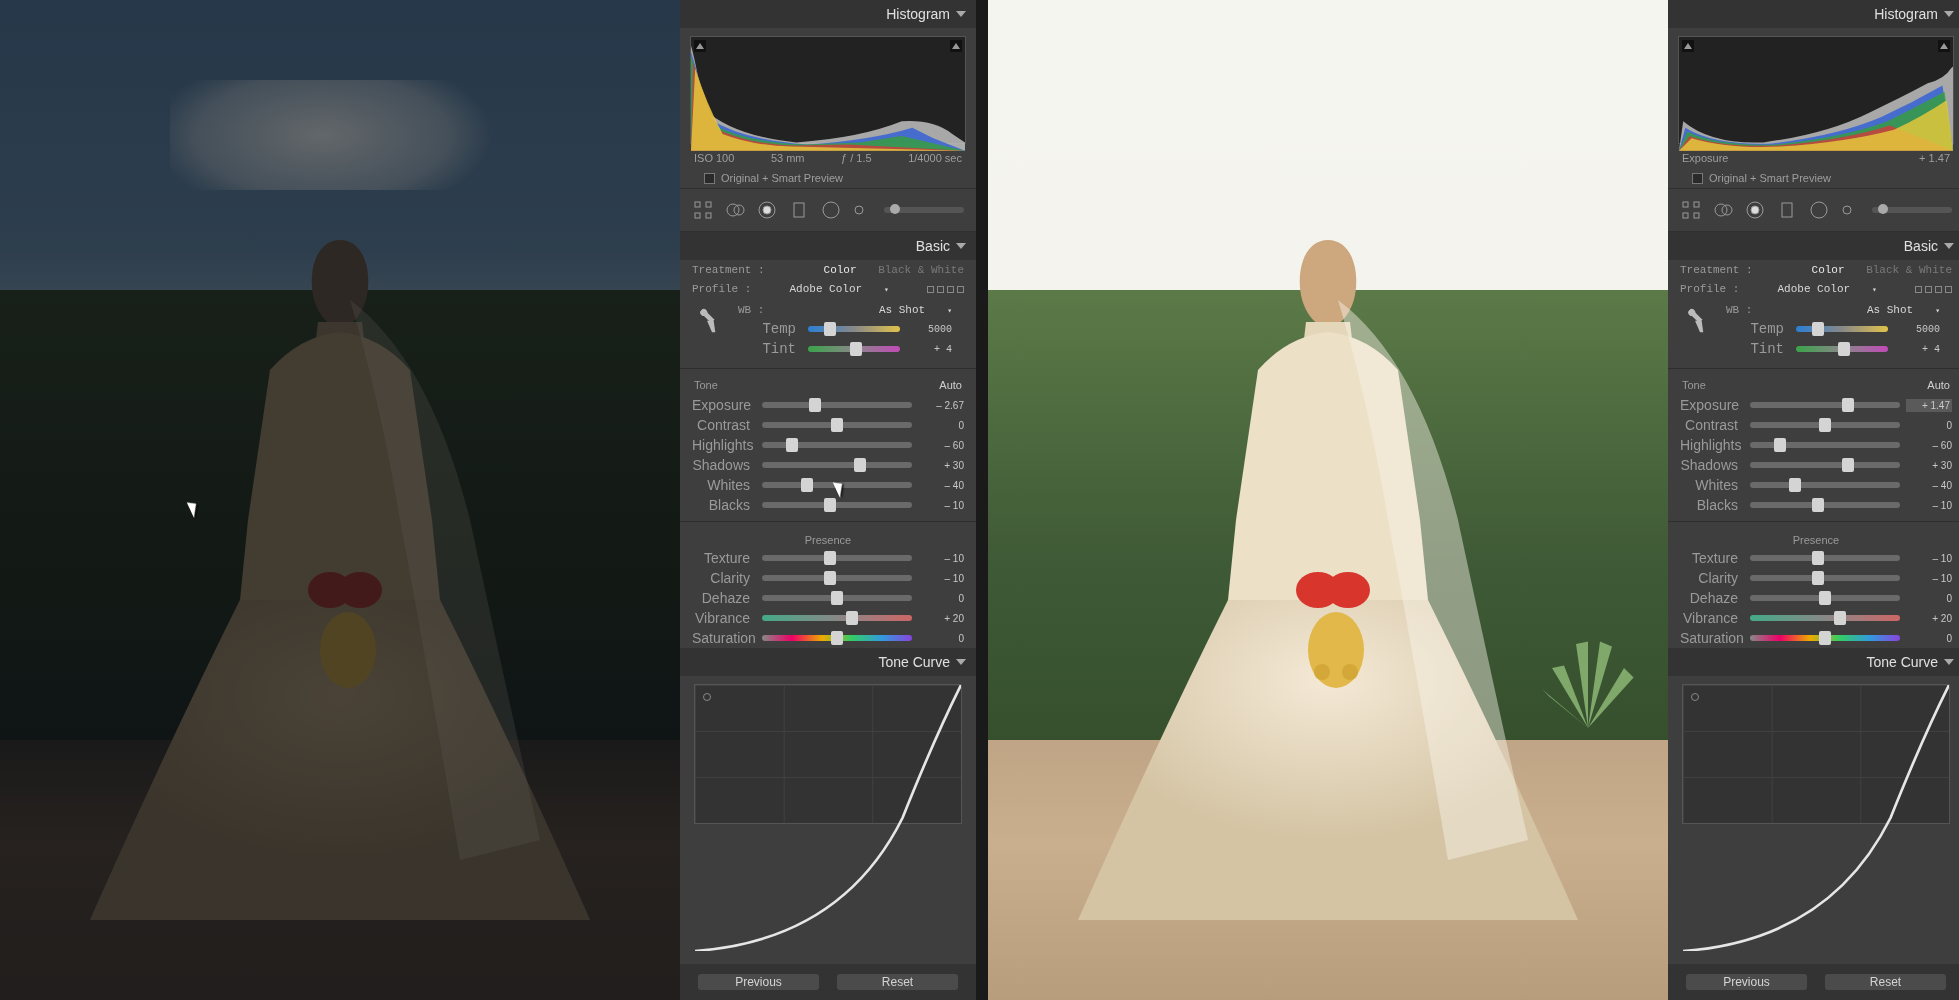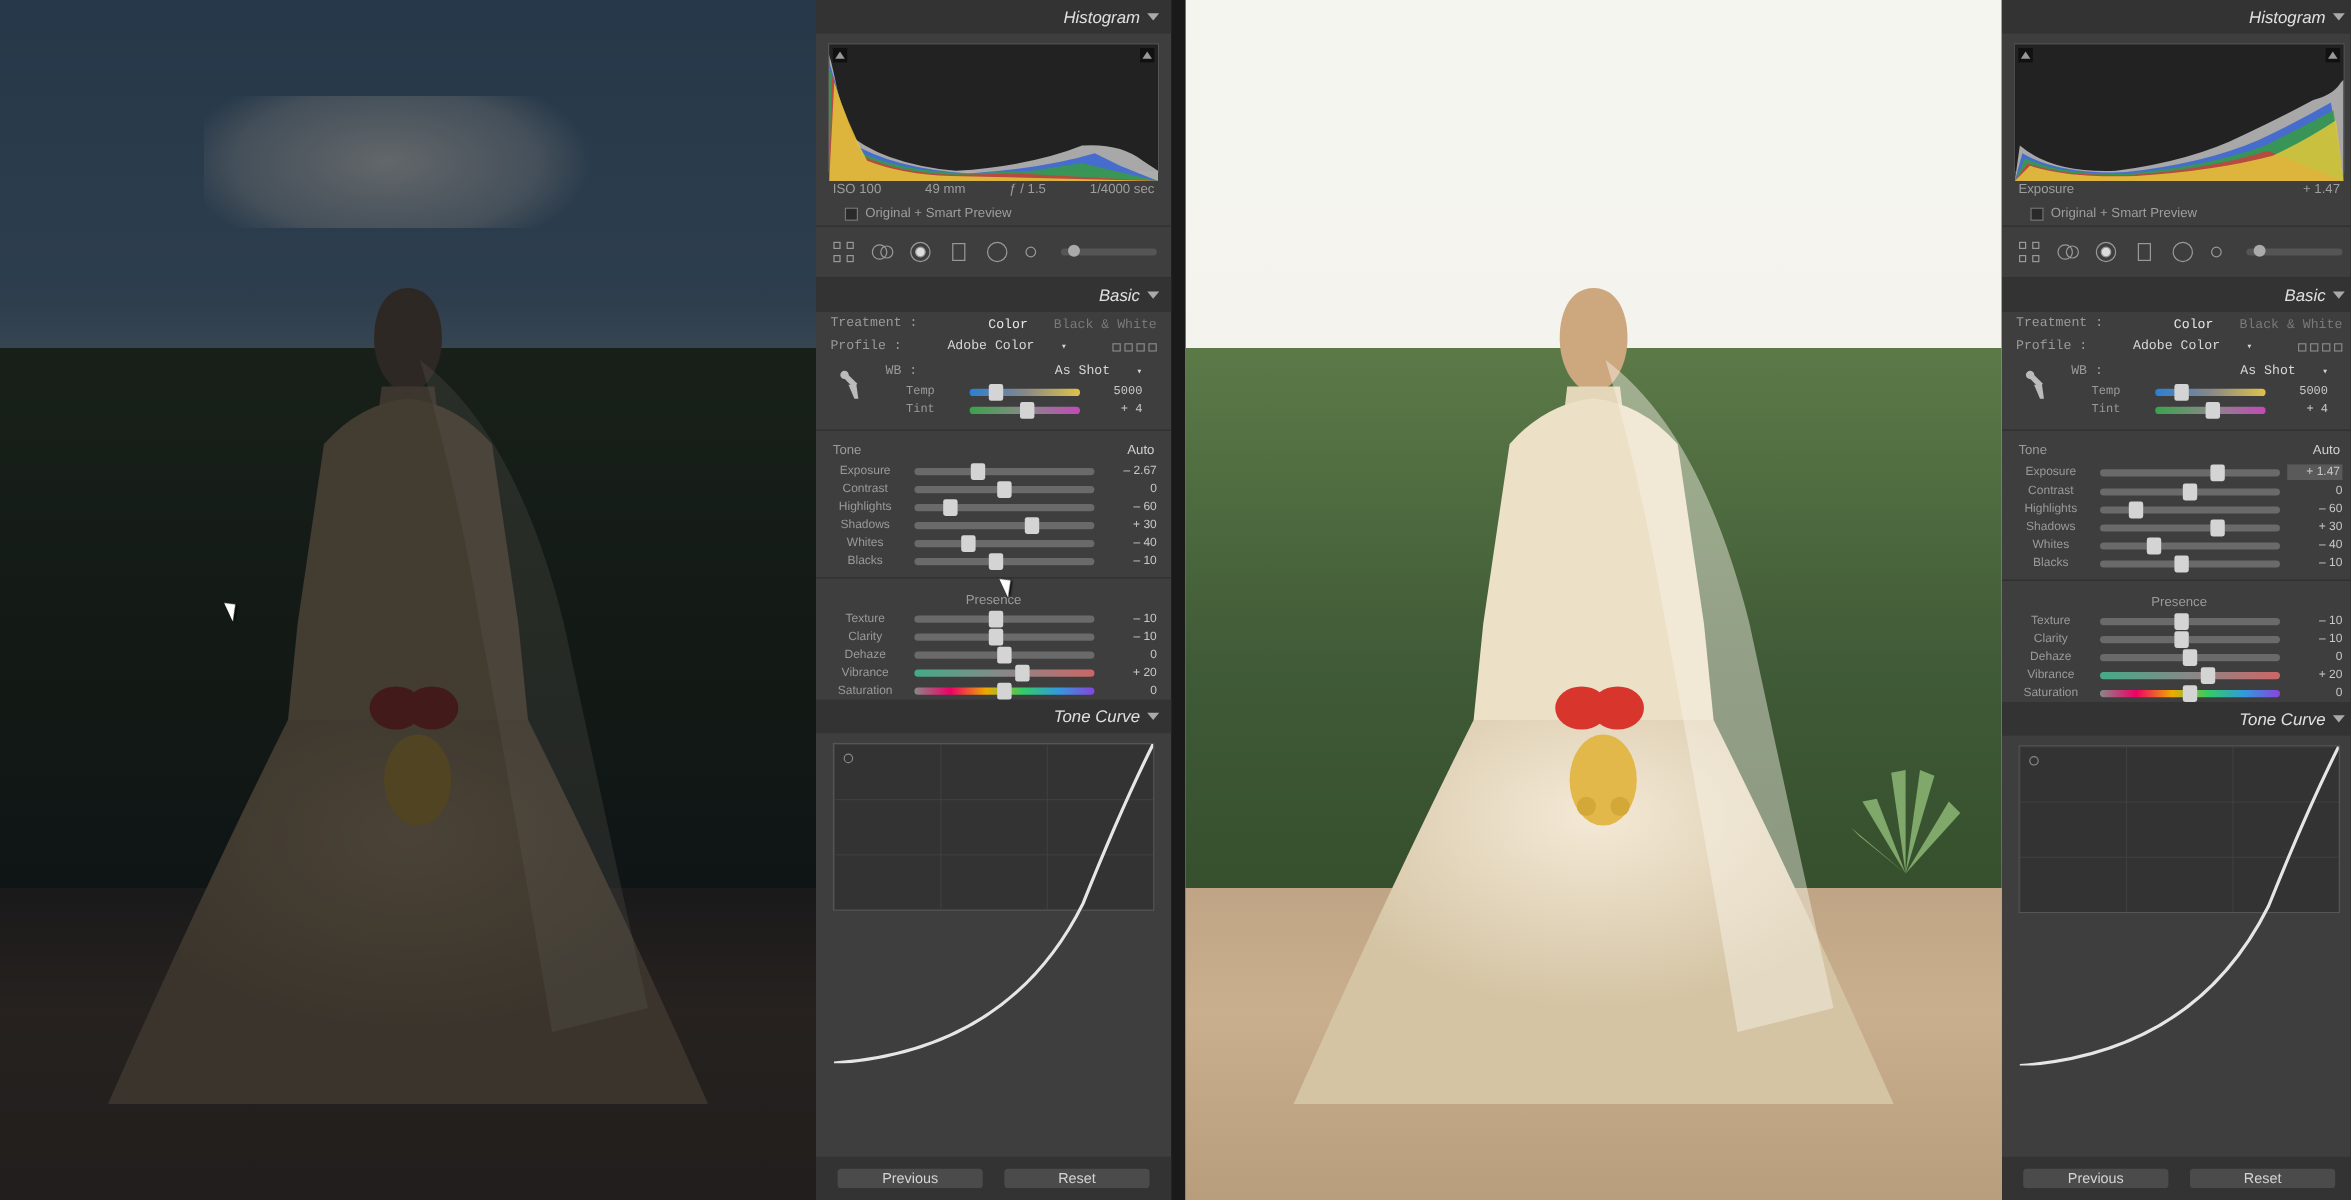--- a/index.html
+++ b/index.html
@@ -5,21 +5,21 @@
   * { box-sizing: border-box; margin: 0; padding: 0; }
   body { font-family: -apple-system, "Helvetica Neue", Arial, sans-serif; background: #1a1a1a; color: #bdbdbd; width: 1959px; height: 1000px; display: flex; overflow: hidden; }
   .photo { position: relative; flex: none; }
   .photo.left { width: 680px; }
   .photo.right { width: 680px; margin-left: 12px; }
   .sky { position:absolute; inset:0; }
   .hedge { position:absolute; left:0; right:0; }
   .ground { position:absolute; left:0; right:0; bottom:0; }
   .figure { position:absolute; left:50%; transform:translateX(-50%); }
   .panel { width: 296px; background: #3e3e3e; flex: none; display:flex; flex-direction:column; font-size:12px; }
-  .section-header { display:flex; justify-content:flex-end; align-items:center; height:28px; background:#333; padding:0 10px; cursor:pointer;font-style:italic; }
+  .section-header { display:flex; justify-content:flex-end; align-items:center; height:28px; background:#333; padding:0 10px; cursor:pointer; }
   .section-header span { color:#e0e0e0; font-size:14px; margin-right:6px; }
   .tri { width:0; height:0; border-left:5px solid transparent; border-right:5px solid transparent; border-top:6px solid #aaa; }
   .histo-box { position:relative; margin:8px 10px 4px; height:108px; background:#222; border:1px solid #555; }
   .histo-box svg { position:absolute; inset:0; }
   .clip { position:absolute; top:3px; width:12px; height:12px; background:#111; display:flex; align-items:center; justify-content:center; }
   .clip.left { left:3px; }
   .clip.right { right:3px; }
   .clip::after { content:""; width:0; height:0; border-left:4px solid transparent; border-right:4px solid transparent; border-bottom:6px solid #999; }
   .meta-row { display:flex; justify-content:space-between; padding:4px 14px; color:#9e9e9e; font-size:11px; }
   .chk-row { display:flex; align-items:center; padding:4px 24px; font-size:11px; color:#9e9e9e; }
@@ -36,21 +36,21 @@
   .value { color:#c8c8c8; font-size:10px; width:46px; text-align:right; }
   .value.sel { background:#5a5a5a; padding:1px 2px; }
   .link { color:#d0d0d0; font-size:11px; }
   .link.active { color:#e8e8e8; }
   .link.dim { color:#7a7a7a; }
   .dd { color:#d8d8d8; font-size:11px; display:inline-flex; align-items:center; gap:22px; }
   .grid-ico { display:flex; gap:3px; }
   .grid-ico .sq { width:7px; height:7px; border:1px solid #888; }
   .eyedrop { width:28px; height:28px; transform:rotate(-45deg); margin:4px 0 0 6px; }
   .slider-row { display:flex; align-items:center; padding:2px 12px; }
-  .slider-row .sl-label { width:64px; text-align:center; color:#9a9a9a; font-size:10px; padding-right:6px; }
+  .slider-row .sl-label { width:64px; text-align:right; color:#9a9a9a; font-size:14px; padding-right:6px; }
   .slider { flex:1; height:6px; background:#6a6a6a; border-radius:3px; position:relative; margin:0 6px; }
   .slider.temp { background:linear-gradient(90deg,#2b7fd4,#888,#e0c24a); }
   .slider.tint { background:linear-gradient(90deg,#3aa34a,#888,#c24ab8); }
   .slider.vib { background:linear-gradient(90deg,#4a8,#888,#c66); }
   .slider.sat { background:linear-gradient(90deg,#888,#e06,#ea0,#3c6,#39d,#84d); }
   .knob { position:absolute; top:-4px; width:12px; height:14px; background:#d4d4d4; border-radius:2px; transform:translateX(-50%); }
   .sect-label { text-align:center; color:#9a9a9a; font-size:11px; padding:6px 0 2px; }
   .sep { height:1px; background:#2e2e2e; margin:6px 0; }
   .auto-row { display:flex; justify-content:space-between; padding:4px 14px; }
   .curve-box { margin:8px 14px; height:140px; background:#333; border:1px solid #555; position:relative; }
@@ -102,21 +102,21 @@
     <svg viewBox="0 0 260 108" preserveAspectRatio="none">
       <path d="M0 108 L0 8 Q6 30 12 68 Q40 94 100 100 Q160 96 200 80 Q230 78 248 92 L260 100 L260 108 Z" fill="#bfbfbf" opacity=".85"></path>
       <path d="M0 108 L0 14 Q8 40 18 78 Q50 98 110 102 Q170 98 210 86 L230 96 L260 108 Z" fill="#3562d4" opacity=".85"></path>
       <path d="M0 108 L0 18 Q10 48 22 84 Q54 100 108 102 L160 100 L200 94 L260 108 Z" fill="#36a03a" opacity=".8"></path>
       <path d="M0 108 L2 24 Q12 56 26 88 Q56 102 100 103 L150 102 L260 108 Z" fill="#d43a3a" opacity=".8"></path>
       <path d="M0 108 L4 30 Q14 62 30 92 Q58 103 96 104 L260 108 Z" fill="#e4c83c" opacity=".85"></path>
     </svg>
   </div>
   <div class="meta-row">
     <span>ISO 100</span>
-      <span>49 mm</span>
+      <span>53 mm</span>
       <span>ƒ / 1.5</span>
       <span>1/4000 sec</span>
   </div>
   <div class="chk-row">
       <span class="chk"></span>
       <span>Original + Smart Preview</span>
     </div>
 
   <div class="tool-row">
     <div class="tool-ico">

